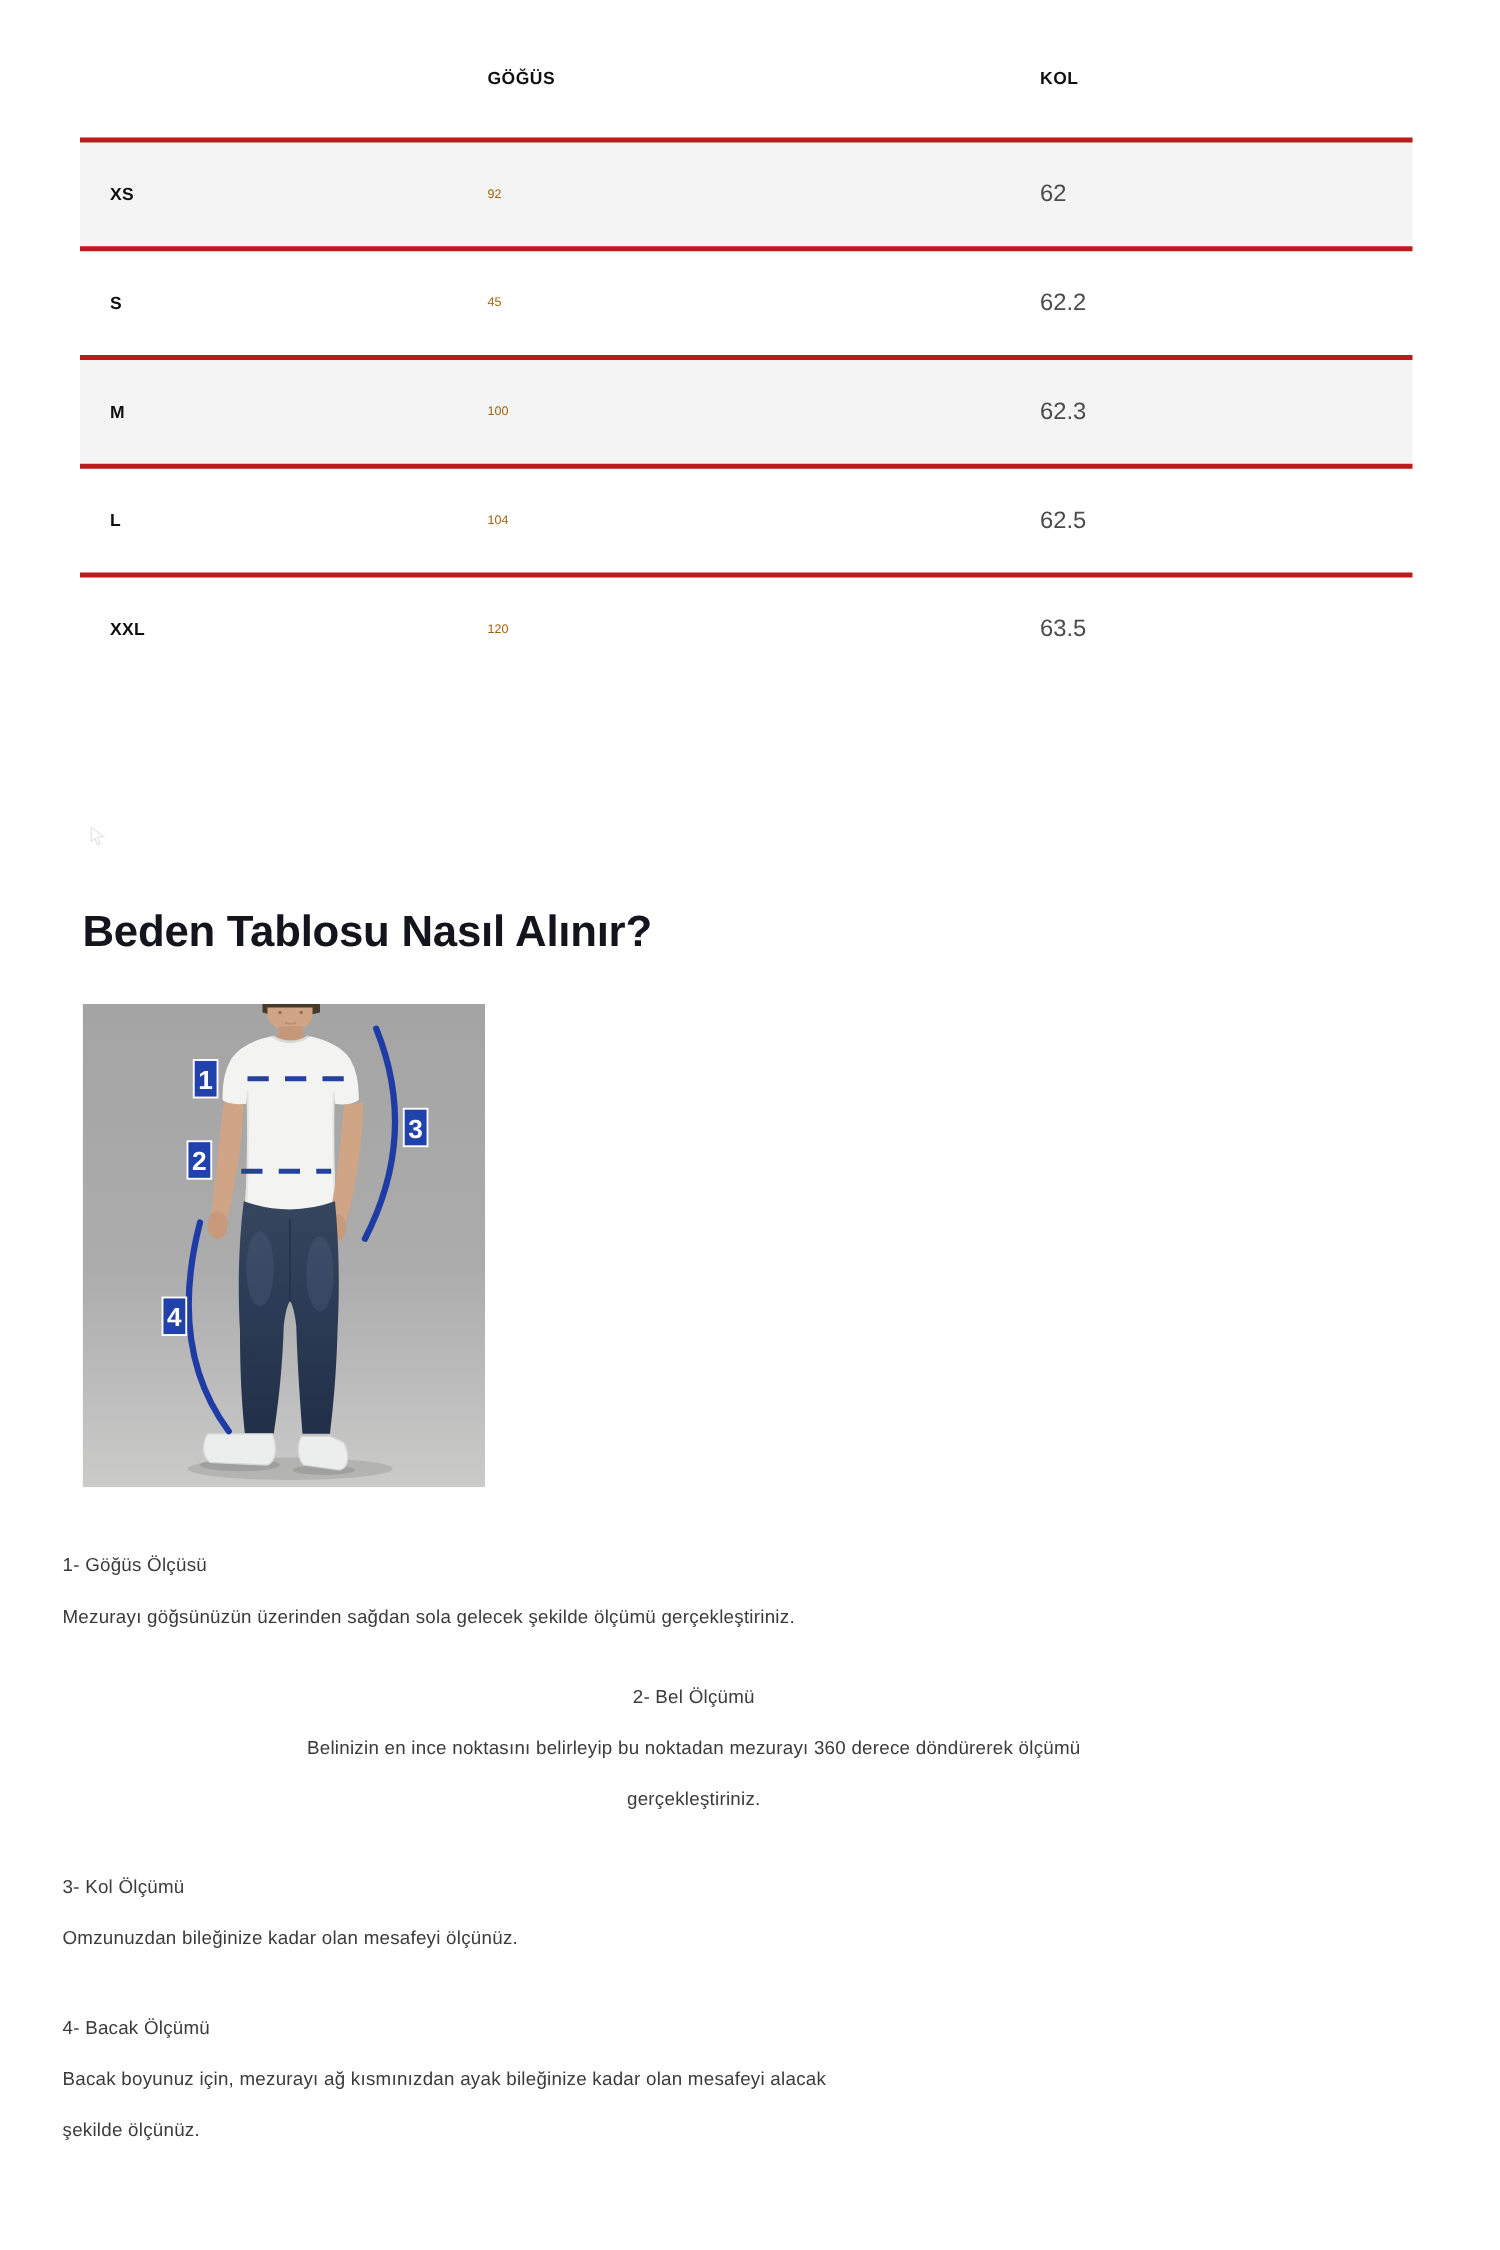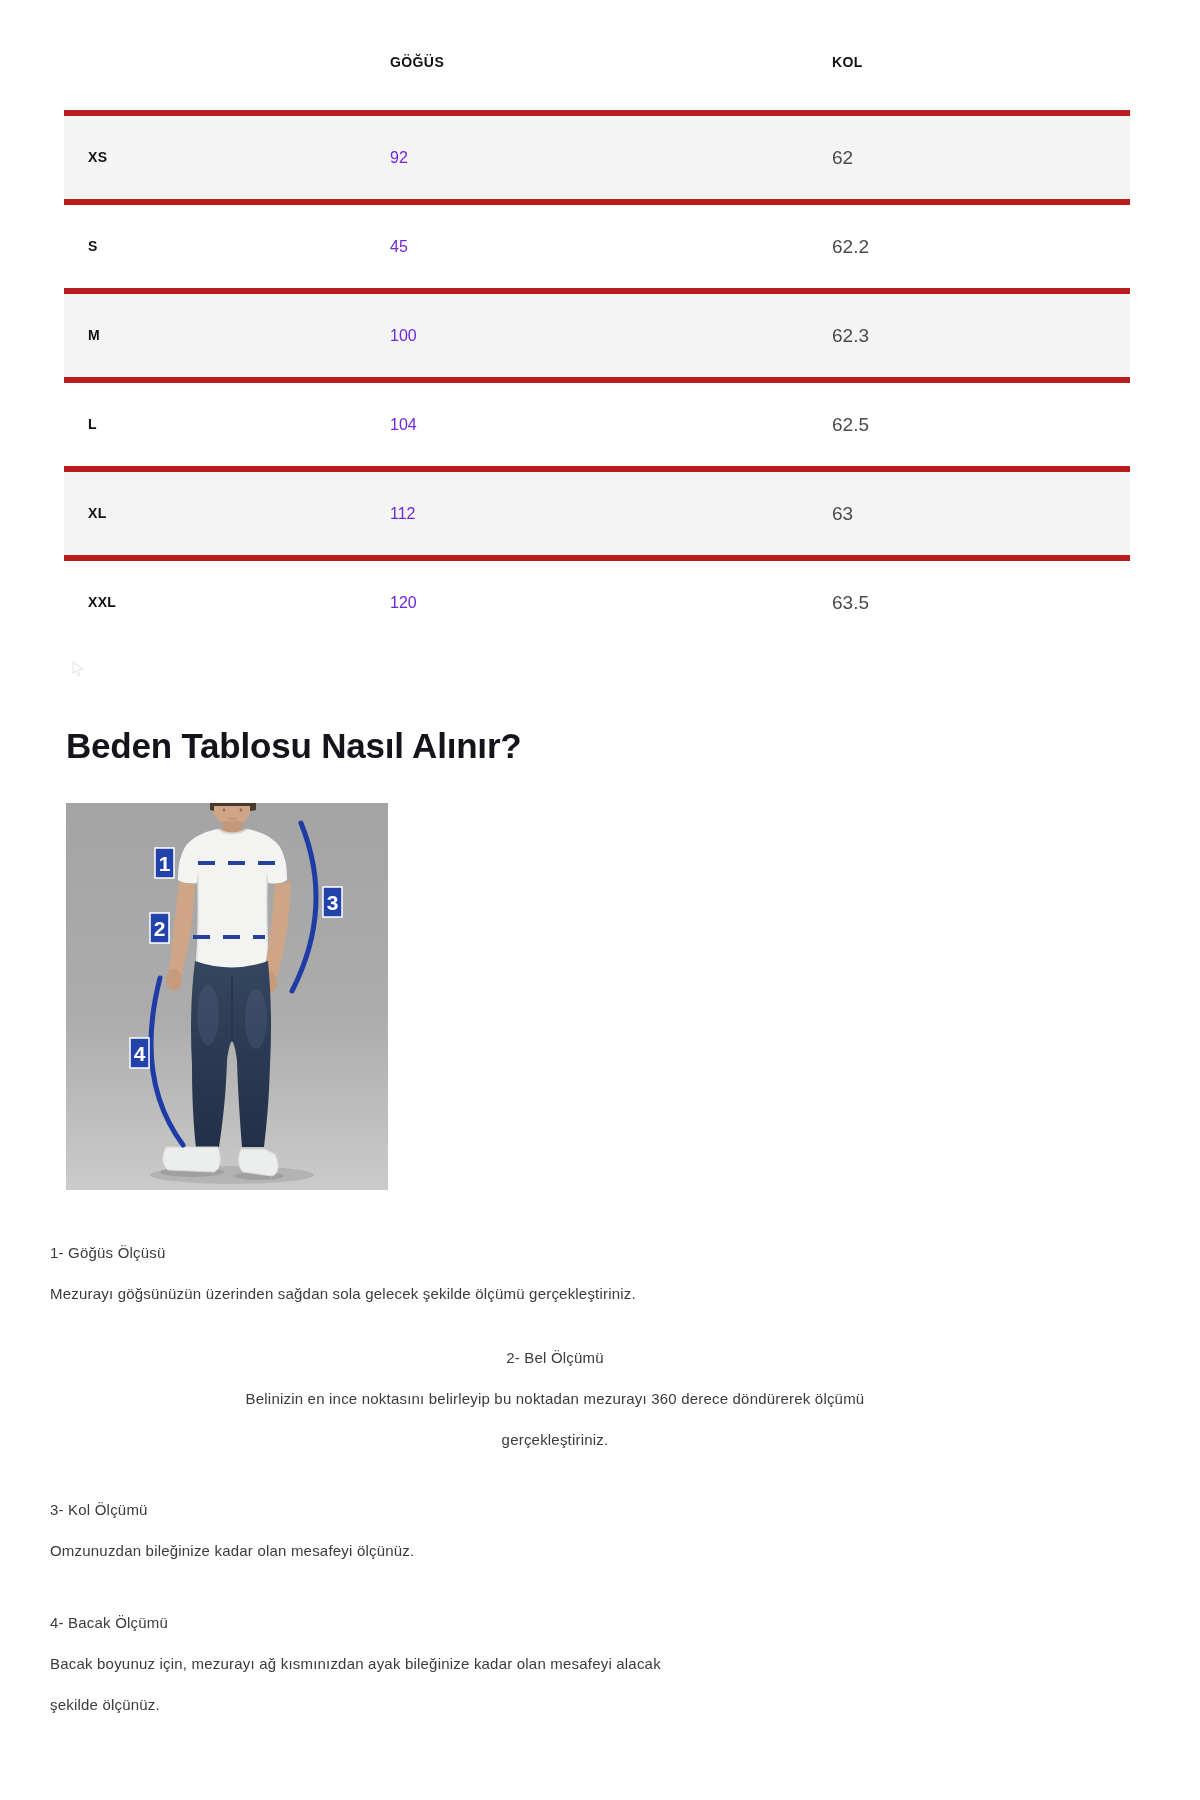--- a/index.html
+++ b/index.html
@@ -7,25 +7,25 @@
     width:1200px;height:1800px;position:relative;background:#ffffff;
     font-family:"Liberation Sans", sans-serif;
     -webkit-font-smoothing:antialiased;
   }
   
   .size-table{position:absolute;left:64px;top:40px;width:1066px;}
   .thead{position:relative;height:70px;}
   .th{position:absolute;top:12px;font-size:14px;font-weight:bold;color:#101010;letter-spacing:.4px;line-height:20px;}
   .th-gogus{left:326px;}
   .th-kol{left:768px;}
-  .trow{position:relative;height:83px;border-top:6px solid #b91c1c;background:#ffffff;}
+  .trow{position:relative;height:83px;border-top:4px solid #b91c1c;background:#ffffff;}
   .trow.alt{background:#f4f4f5;}
   .cell{position:absolute;top:0;line-height:83px;}
   .cell-size{left:24px;font-size:14px;font-weight:bold;color:#101010;letter-spacing:.3px;}
-  .cell-gogus{left:326px;font-size:16px;color:#6d28d9;}
+  .cell-gogus{left:326px;font-size:10px;color:#a16207;}
   .cell-kol{left:768px;font-size:19px;color:#4b4b4b;}
   
   .cursor-artifact{position:absolute;left:70px;top:660px;width:18px;height:18px;opacity:.55;}
   
   .guide-heading{position:absolute;left:66px;top:726px;margin:0;font-size:35px;font-weight:700;color:#14141d;letter-spacing:-.2px;}
   
   .photo{position:absolute;left:66px;top:803px;width:322px;height:387px;overflow:hidden;}
   .photo svg{display:block;}
   
   .sec{position:absolute;left:50px;width:1010px;font-size:15px;color:#3b3b3b;line-height:41px;letter-spacing:.2px;}
@@ -54,25 +54,20 @@
   </div>
   <div class="trow alt">
     <span class="cell cell-size">M</span>
     <span class="cell cell-gogus">100</span>
     <span class="cell cell-kol">62.3</span>
   </div>
   <div class="trow">
     <span class="cell cell-size">L</span>
     <span class="cell cell-gogus">104</span>
     <span class="cell cell-kol">62.5</span>
-  </div>
-  <div class="trow alt">
-    <span class="cell cell-size">XL</span>
-    <span class="cell cell-gogus">112</span>
-    <span class="cell cell-kol">63</span>
   </div>
   <div class="trow">
     <span class="cell cell-size">XXL</span>
     <span class="cell cell-gogus">120</span>
     <span class="cell cell-kol">63.5</span>
   </div>
 </div>
 
 <div class="cursor-artifact">
   <svg width="18" height="18" viewBox="0 0 18 18">

